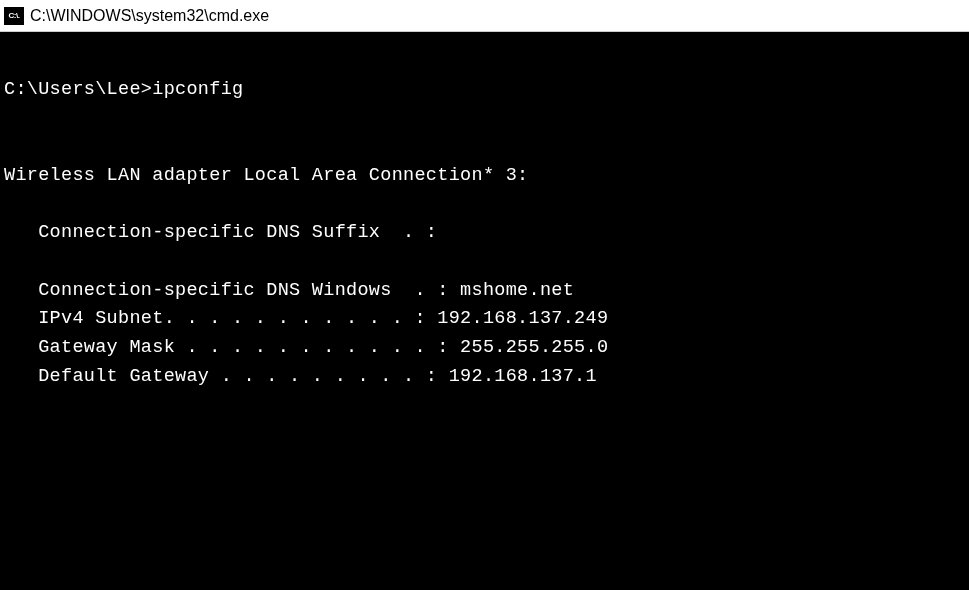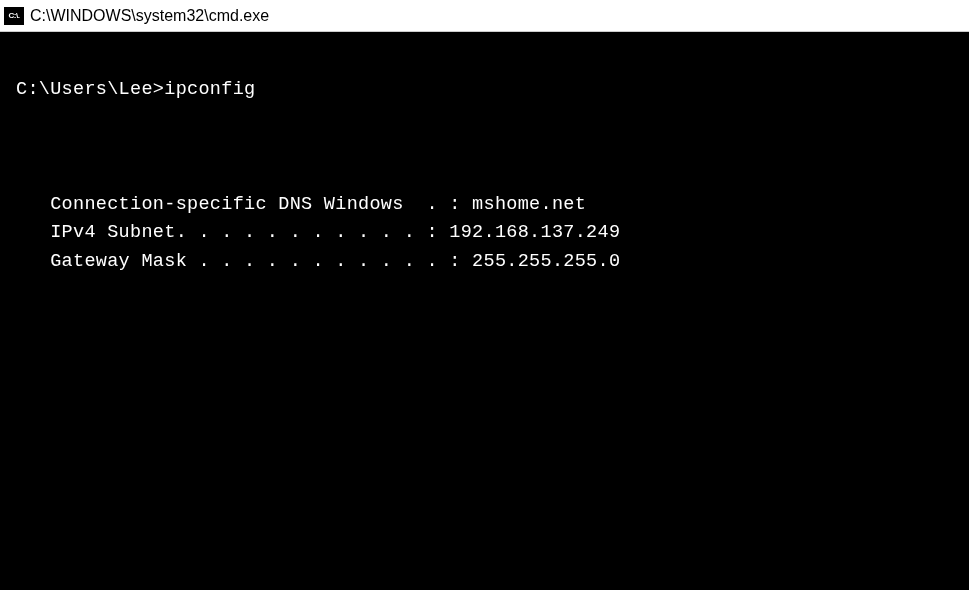--- a/index.html
+++ b/index.html
@@ -37,35 +37,36 @@
       font-weight: bold;
     }
     .title-text {
       font-family: 'Segoe UI', Arial, sans-serif;
       font-size: 16px;
       color: #000;
     }
     .terminal {
       background: #000;
       color: #fff;
-      padding: 8px 16px;
+      padding: 8px 4px;
       font-size: 18.5px;
       line-height: 1.55;
       white-space: pre;
       font-family: Consolas, 'Courier New', monospace;
       letter-spacing: 0.3px;
     }
     .prompt-line {
       margin-top: 36px;
     }
   </style>
 </head>
 <body>
 
 <div class="title-bar">
   <div class="title-icon">C:\.</div>
   <div class="title-text">C:\WINDOWS\system32\cmd.exe</div>
 </div>
 
 <div class="terminal"><div class="prompt-line"><span>C:\Users\Lee&gt;</span><span>ipconfig</span></div>
 
-
-<div>   Connection-specific DNS Windows  . : mshome.net</div><div>   IPv4 Subnet. . . . . . . . . . . : 192.168.137.249</div><div>   Gateway Mask . . . . . . . . . . . : 255.255.255.0</div></div>
+<div>Wireless LAN adapter Local Area Connection* 3:</div>
+<div>   Connection-specific DNS Suffix  . :</div>
+<div>   Connection-specific DNS Windows  . : mshome.net</div><div>   IPv4 Subnet. . . . . . . . . . . : 192.168.137.249</div><div>   Gateway Mask . . . . . . . . . . . : 255.255.255.0</div><div>   Default Gateway . . . . . . . . . : 192.168.137.1</div></div>
 
 </body></html>

